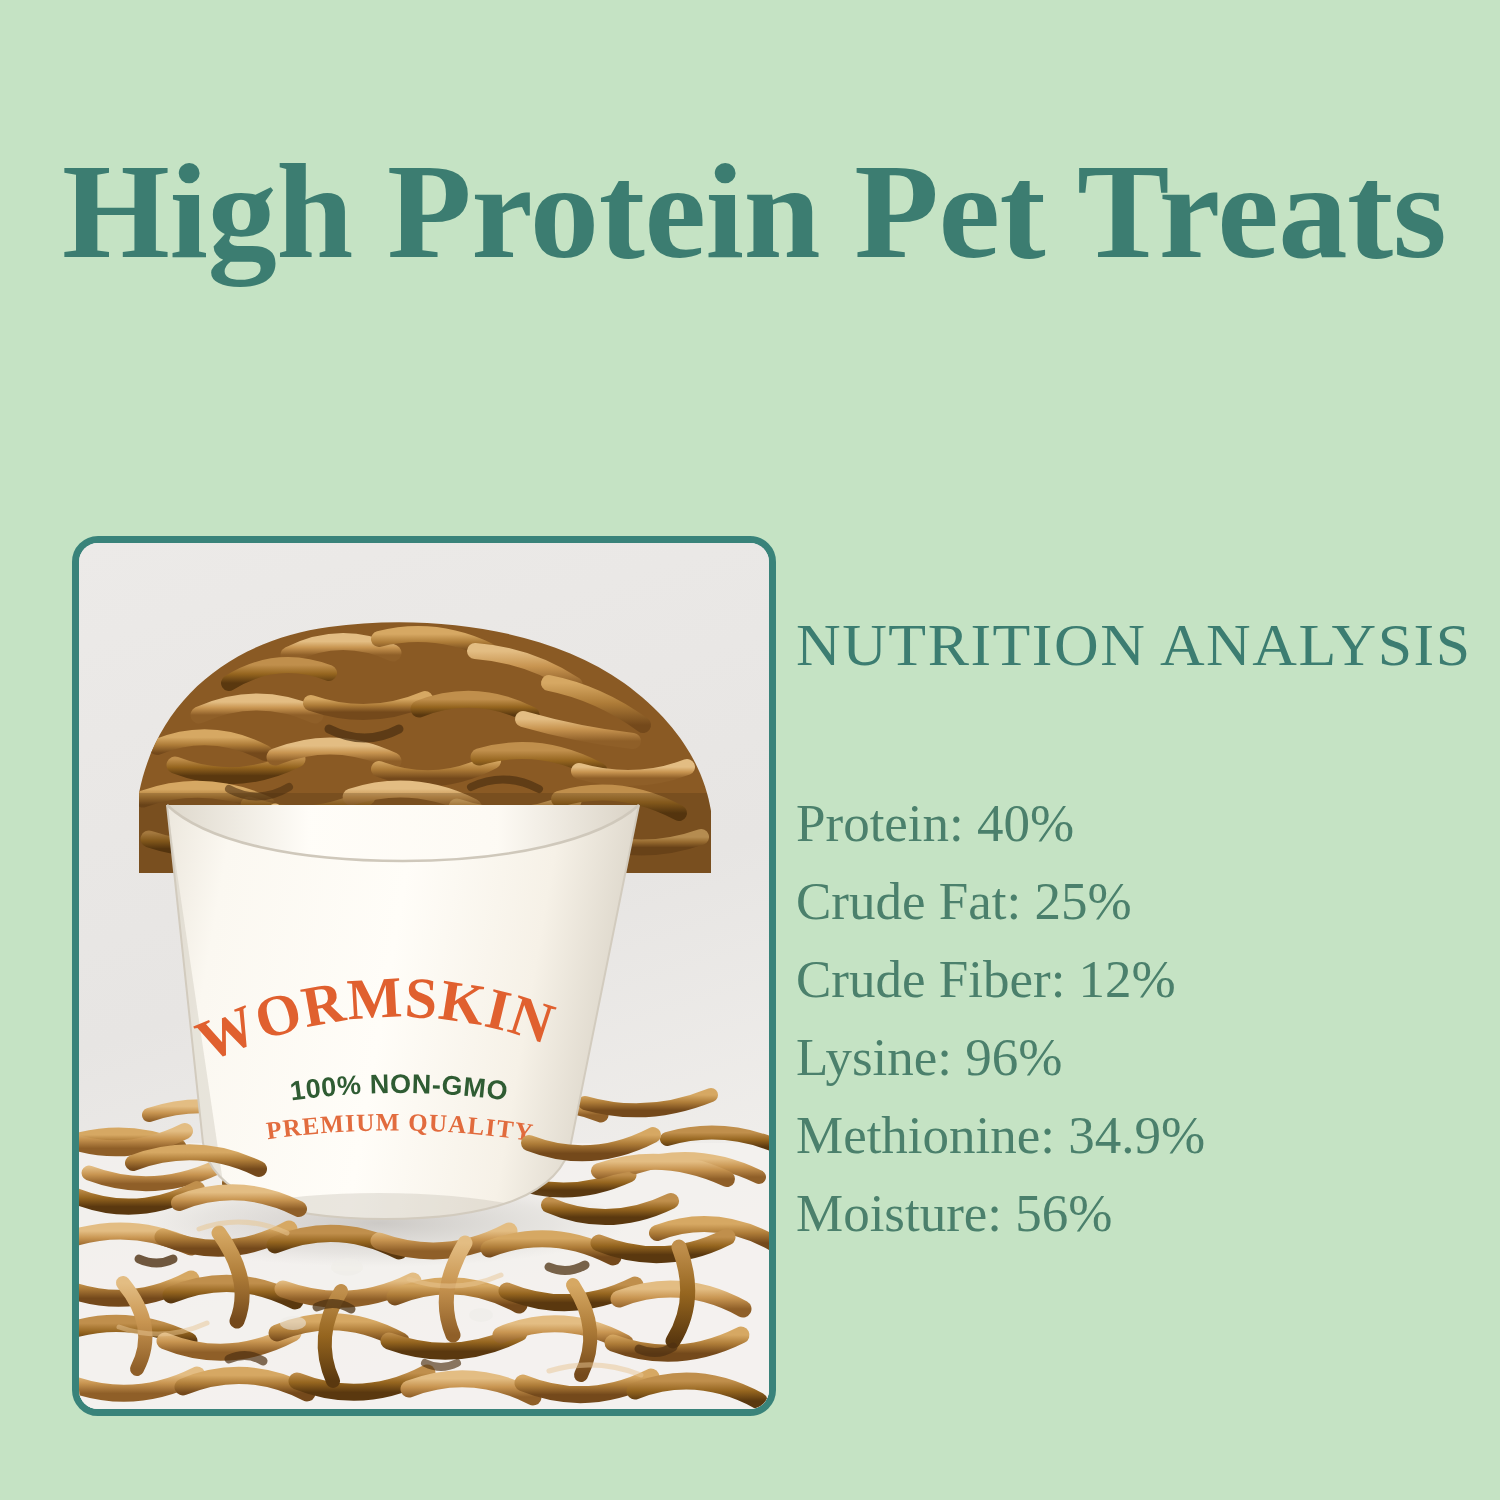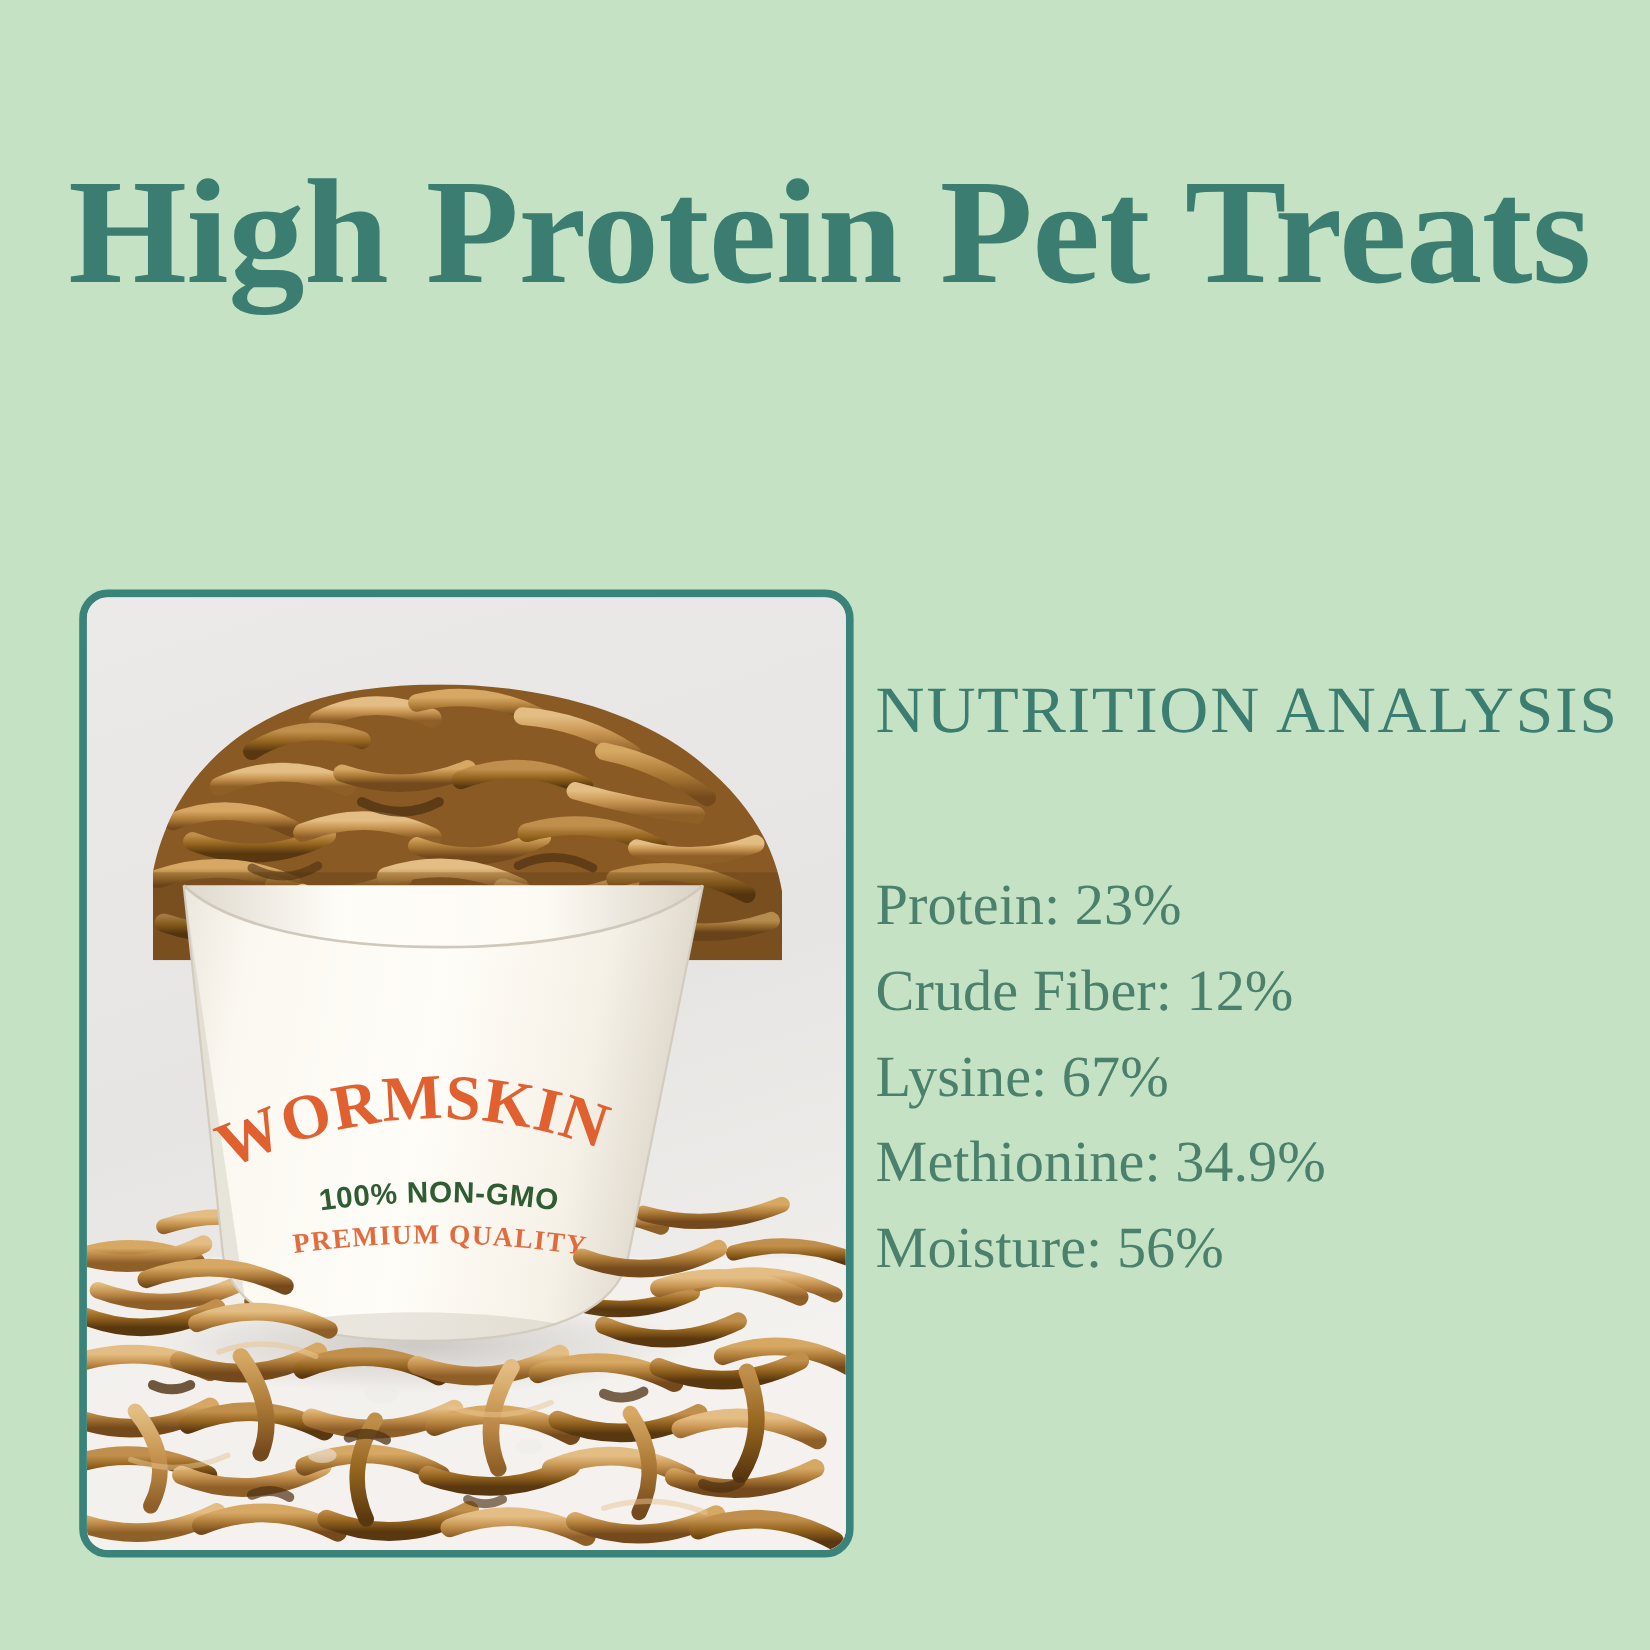--- a/index.html
+++ b/index.html
@@ -319,19 +319,20 @@
         <ellipse cx="402" cy="772" rx="12" ry="7"></ellipse>
       </g>
     </g>
   </svg>
 </div>
 
 <section class="nutrition-panel">
   <h2 class="nutrition-heading">NUTRITION ANALYSIS</h2>
 
   <ul class="nutrition-list">
-    <li>Protein: 23%</li>
+    <li>Protein: 40%</li>
+    <li>Crude Fat: 25%</li>
     <li>Crude Fiber: 12%</li>
-    <li>Lysine: 67%</li>
+    <li>Lysine: 96%</li>
     <li>Methionine: 34.9%</li>
     <li>Moisture: 56%</li>
   </ul>
 </section>
 
 </body></html>

